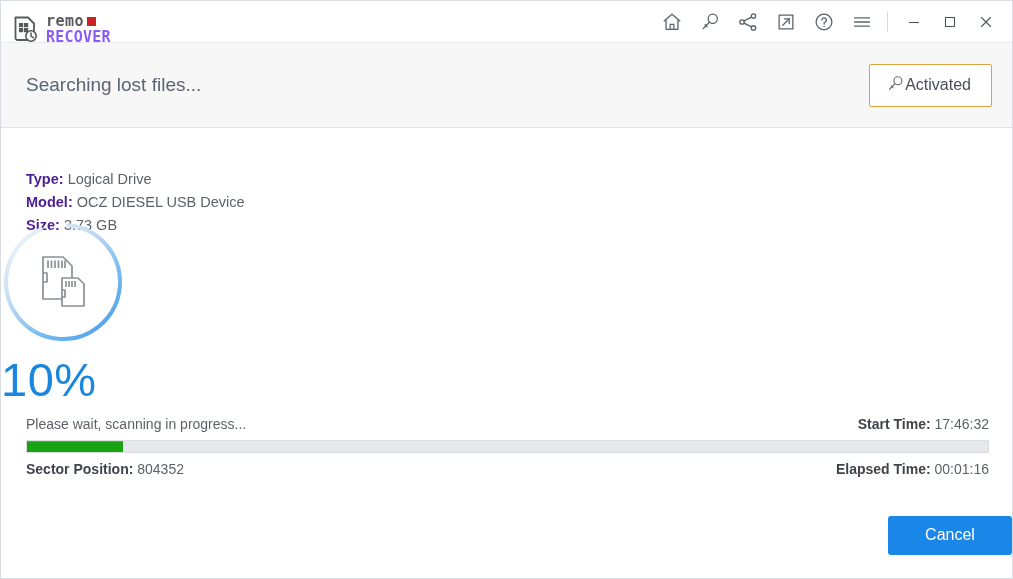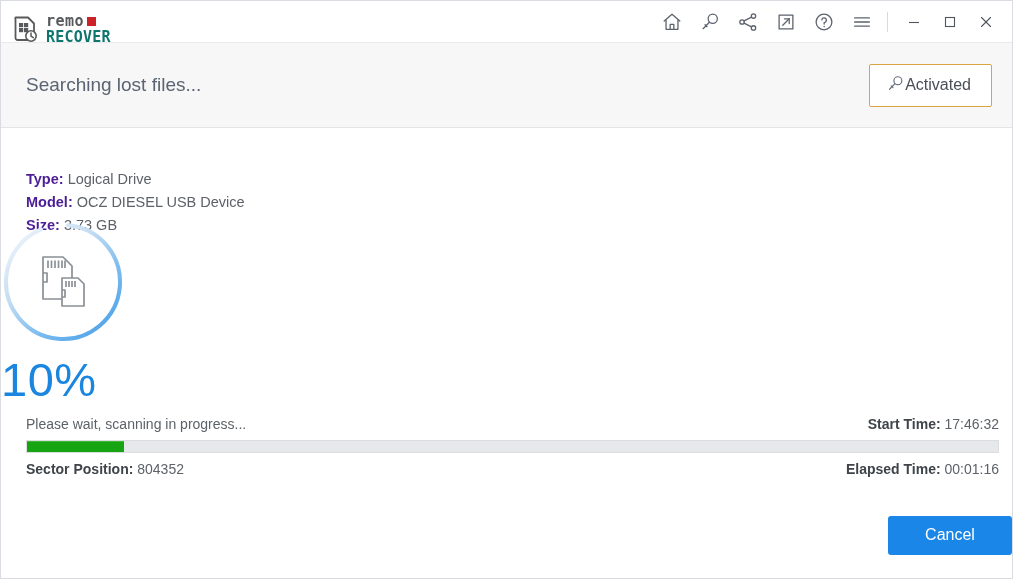--- a/index.html
+++ b/index.html
@@ -69,21 +69,21 @@
     height: 9px;
     background: #cc2127;
     display: inline-block;
     margin-left: 1px;
   }
   .logo-recover-text {
     font-family: "DejaVu Sans Mono", monospace;
     font-size: 15px;
     font-weight: bold;
     letter-spacing: 0.2px;
-    color: #0f766e;
+    color: #8b5cf6;
     margin-top: 1px;
   }
 
   .titlebar-spacer { flex: 1 1 auto; }
 
   .tb-icons {
     display: flex;
     align-items: center;
     height: 41px;
   }
@@ -190,21 +190,21 @@
     color: #1a86e0;
     font-weight: normal;
     letter-spacing: 0.5px;
     line-height: 1;
   }
 
   
   .status {
     position: absolute;
     left: 25px;
-    right: 13px;
+    right: 23px;
     top: 288px;
   }
   .status-row {
     display: flex;
     align-items: flex-end;
     justify-content: space-between;
     font-size: 14px;
     color: #5d6268;
   }
   .status-row .lbl { font-weight: bold; color: #3f444a; }

